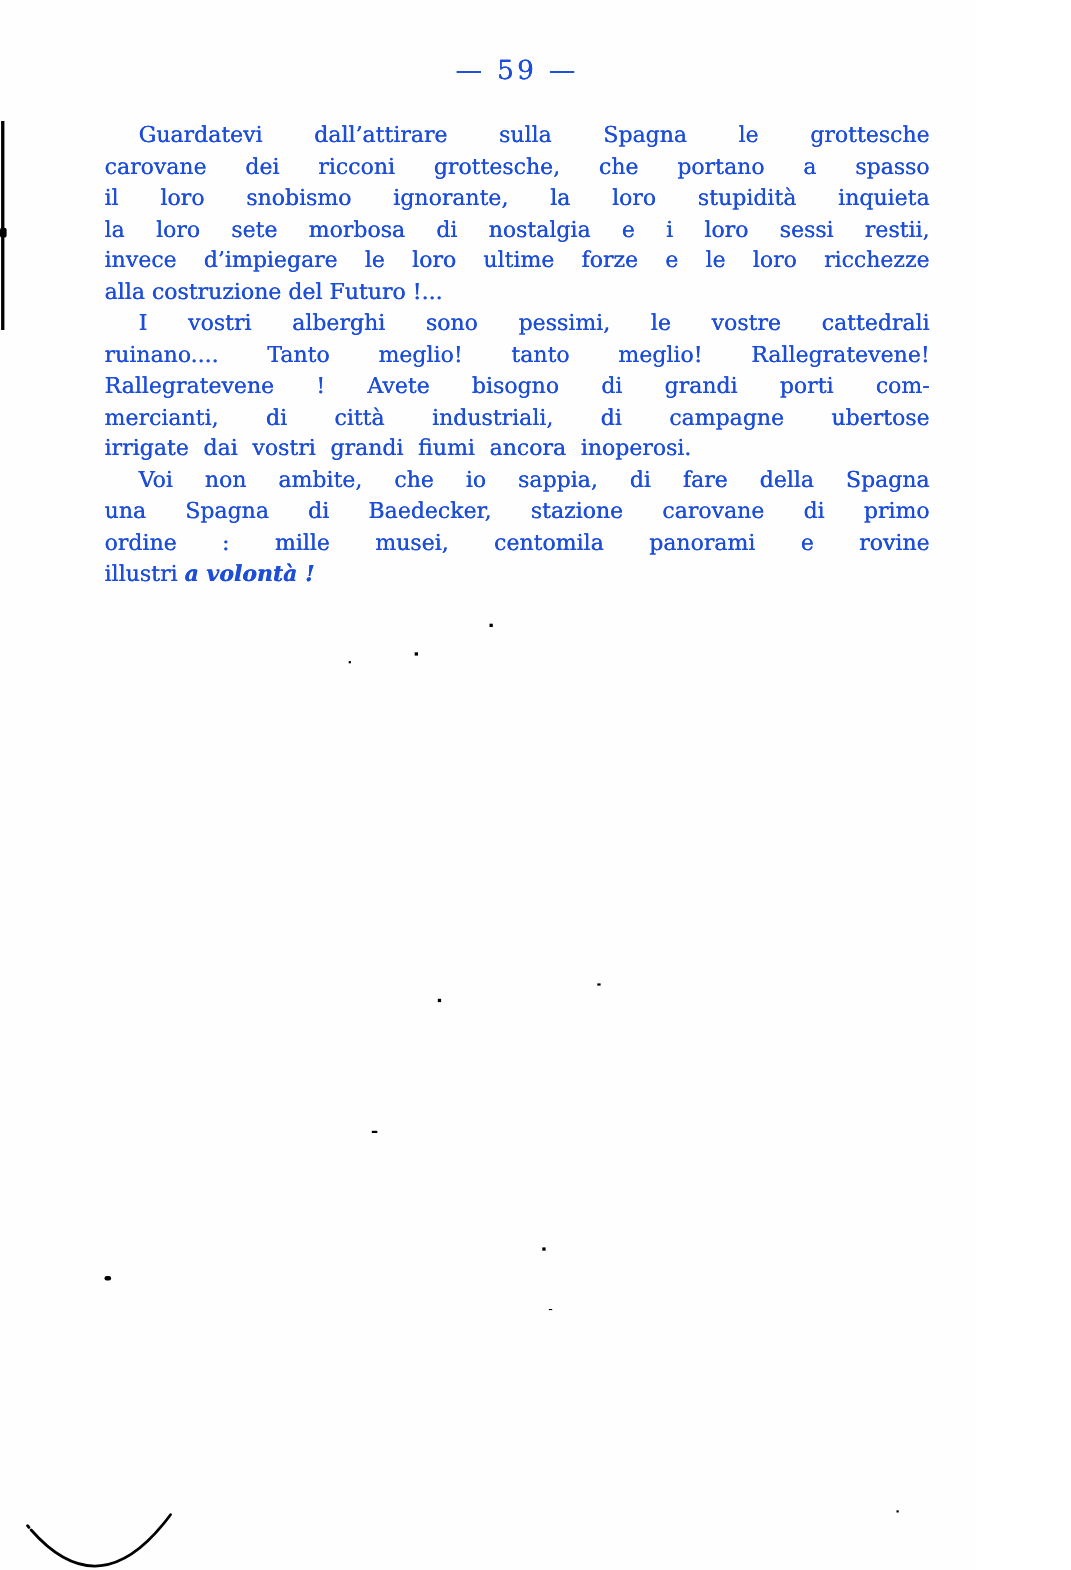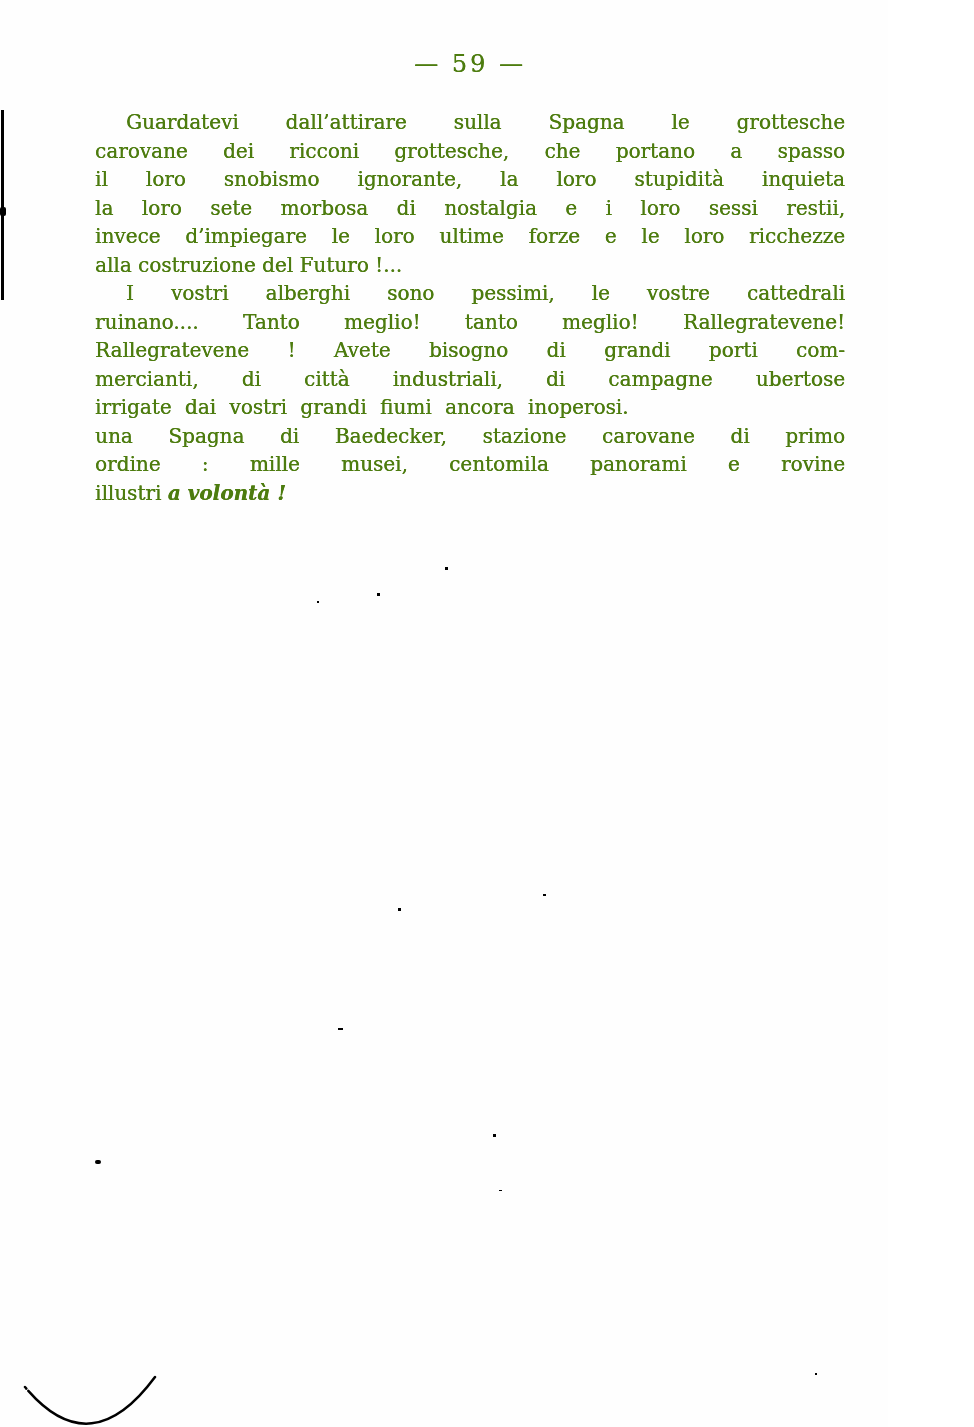--- a/index.html
+++ b/index.html
@@ -7,21 +7,21 @@
     padding: 0;
     background: #ffffff;
   }
   .page {
     position: relative;
     width: 888px;
     height: 1427px;
     background: #fefefe;
     overflow: hidden;
     font-family: "DejaVu Serif", "Liberation Serif", serif;
-    color: #4d7c0f;
+    color: #1d4ed8;
   }
   .page-header {
     position: absolute;
     top: 50px;
     left: 95px;
     width: 750px;
     text-align: center;
     font-size: 24px;
     line-height: 28px;
     letter-spacing: 3px;
@@ -101,20 +101,21 @@
     <p class="line">la loro sete morbosa di nostalgia e i loro sessi restii,</p>
     <p class="line">invece d’impiegare le loro ultime forze e le loro ricchezze</p>
     <p class="line last">alla costruzione del Futuro !...</p>
 
     <p class="line indent">I vostri alberghi sono pessimi, le vostre cattedrali</p>
     <p class="line">ruinano.... Tanto meglio! tanto meglio! Rallegratevene!</p>
     <p class="line">Rallegratevene ! Avete bisogno di grandi porti com-</p>
     <p class="line">mercianti, di città industriali, di campagne ubertose</p>
     <p class="line last loose">irrigate dai vostri grandi fiumi ancora inoperosi.</p>
 
+    <p class="line indent">Voi non ambite, che io sappia, di fare della Spagna</p>
     <p class="line">una Spagna di Baedecker, stazione carovane di primo</p>
     <p class="line">ordine : mille musei, centomila panorami e rovine</p>
     <p class="line last"><span>illustri </span><span class="italic">a volontà !</span></p>
   </div>
 
   <div class="speck" style="left:445px; top:567px; width:3px; height:3px;"></div>
   <div class="speck" style="left:377px; top:593px; width:3px; height:3px;"></div>
   <div class="speck" style="left:317px; top:601px; width:2px; height:2px;"></div>
   <div class="speck" style="left:543px; top:894px; width:3px; height:2px;"></div>
   <div class="speck" style="left:398px; top:908px; width:3px; height:3px;"></div>

